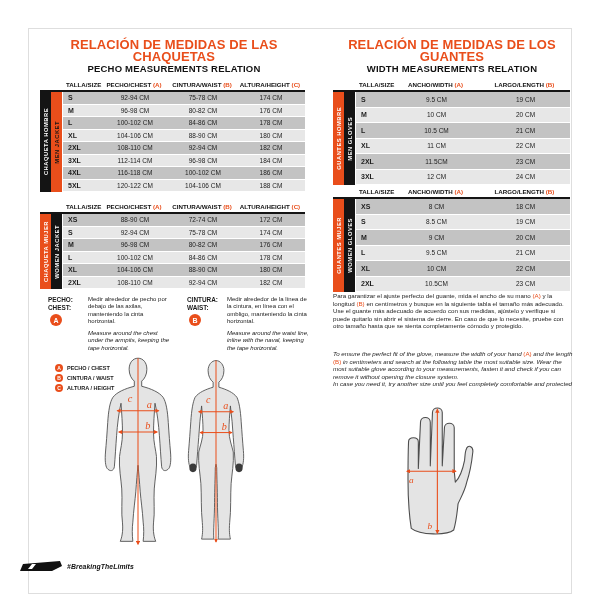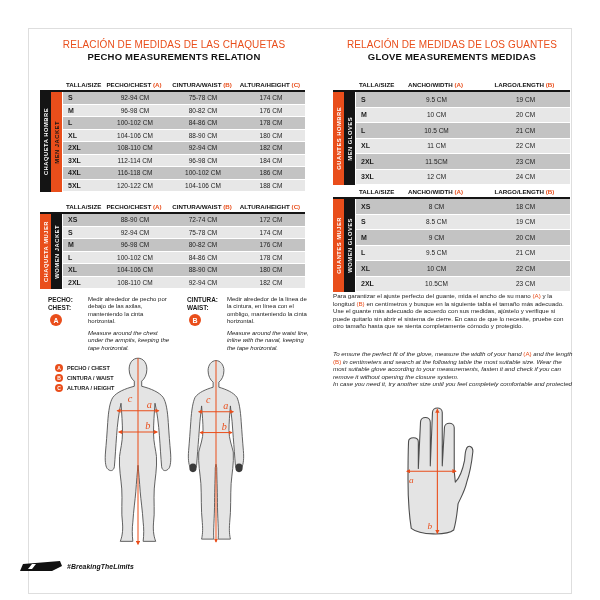--- a/index.html
+++ b/index.html
@@ -4,21 +4,21 @@
 <style>
   :root{ --accent:#E94E1B; --ink:#1a1a1a; }
   *{margin:0;padding:0;box-sizing:border-box;}
   html,body{background:#fff;}
   body{font-family:"Liberation Sans",sans-serif;color:var(--ink);}
   .page{position:relative;width:600px;height:600px;background:#fff;overflow:hidden;}
   .frame{position:absolute;left:28px;top:28px;width:544px;height:566px;border:1px solid #dedede;}
 
   
   .sec-title{position:absolute;text-align:center;line-height:12px;}
-  .sec-title .es{font-size:10px;font-weight:normal;color:var(--accent);letter-spacing:.1px;}
+  .sec-title .es{font-size:13px;font-weight:bold;color:var(--accent);letter-spacing:.1px;}
   .sec-title .en{font-size:9.5px;font-weight:bold;color:#111;letter-spacing:.2px;}
   .jacket-title{left:40px;top:39px;width:268px;}
   .glove-title{left:332px;top:39px;width:240px;}
 
   
   .size-table{position:absolute;}
   .t-head{display:flex;margin-left:22px;align-items:flex-end;height:10px;margin-bottom:2px;}
   .th{font-size:6.2px;font-weight:bold;text-align:center;color:#111;white-space:nowrap;}
   .th:first-child{text-align:left;padding-left:4px;}
   .hl{color:var(--accent);font-style:normal;}
@@ -88,21 +88,21 @@
 
 <div class="page">
   <div class="frame"></div>
 
   <div class="sec-title jacket-title">
     <div class="es">RELACIÓN DE MEDIDAS DE LAS CHAQUETAS</div>
     <div class="en">PECHO MEASUREMENTS RELATION</div>
   </div>
   <div class="sec-title glove-title">
     <div class="es">RELACIÓN DE MEDIDAS DE LOS GUANTES</div>
-    <div class="en">GLOVE MEASUREMENTS MEDIDAS</div>
+    <div class="en">WIDTH MEASUREMENTS RELATION</div>
   </div>
 
   <div class="size-table jacket men-jacket">
       <div class="t-head">
         <span class="th">TALLA/SIZE</span>
         <span class="th">PECHO/CHEST<span class="hl">&nbsp;(A)</span></span>
         <span class="th">CINTURA/WAIST<span class="hl">&nbsp;(B)</span></span>
         <span class="th">ALTURA/HEIGHT<span class="hl">&nbsp;(C)</span></span>
       </div>
       <div class="t-main">

